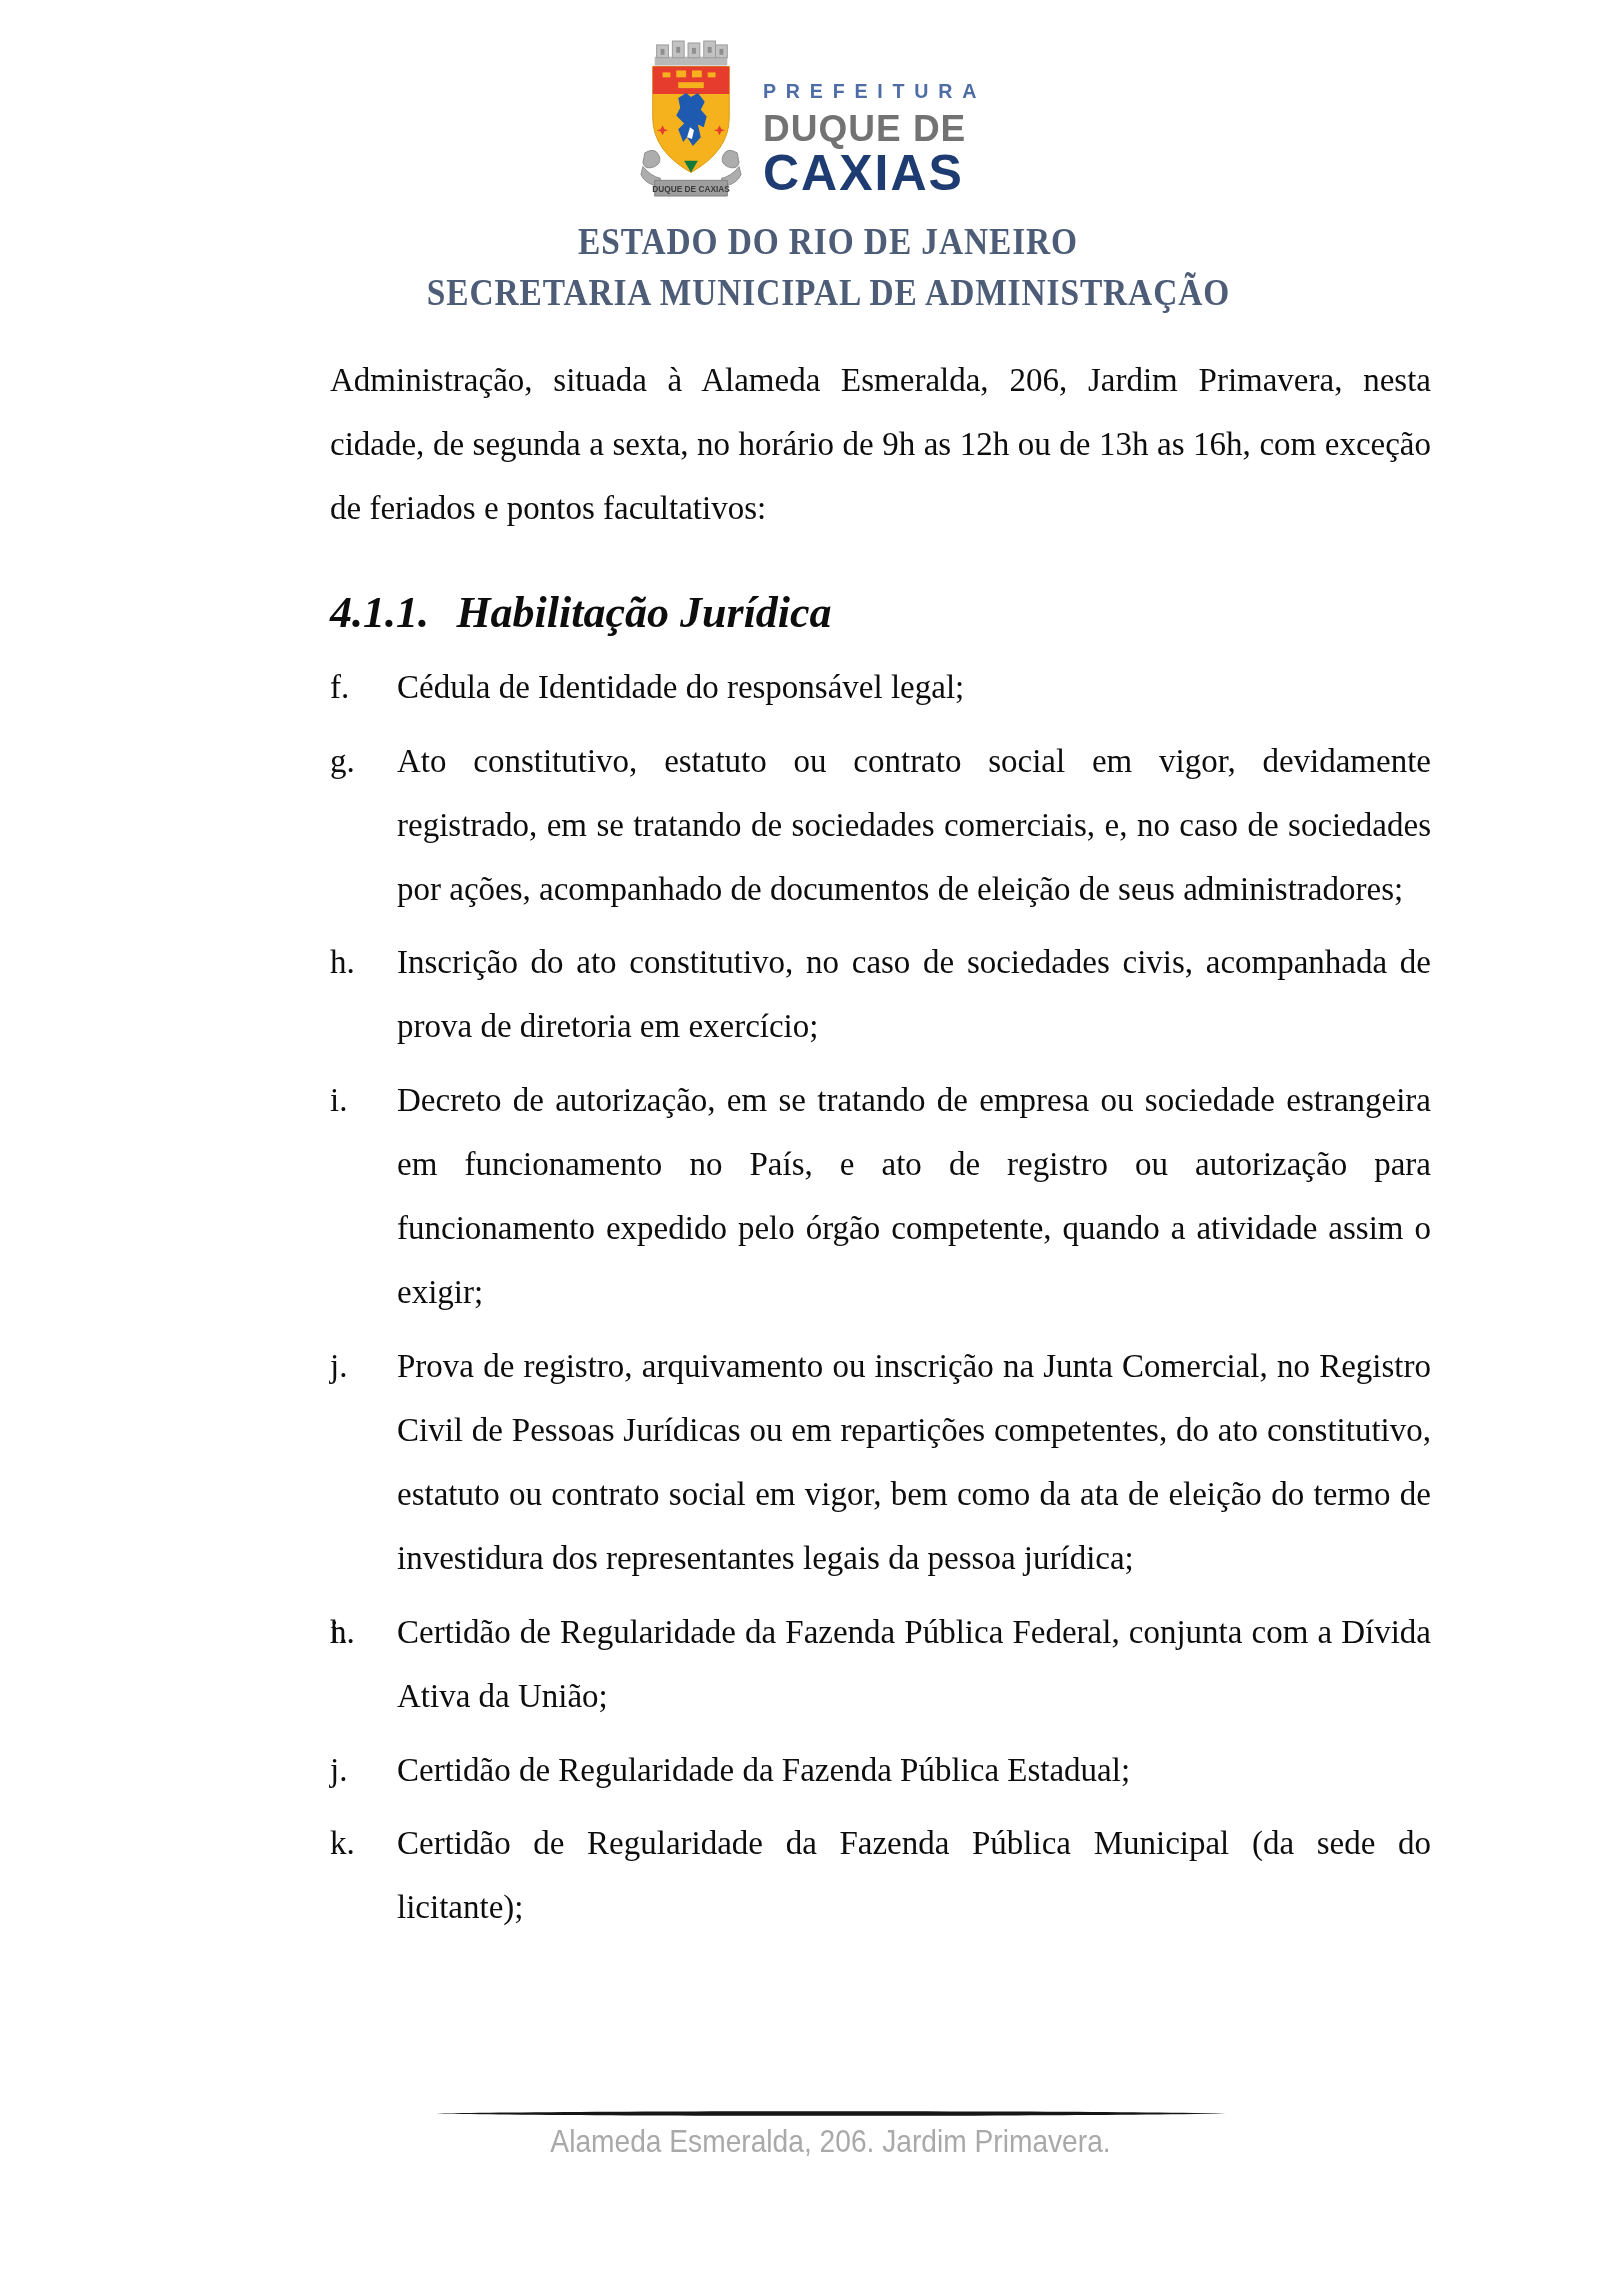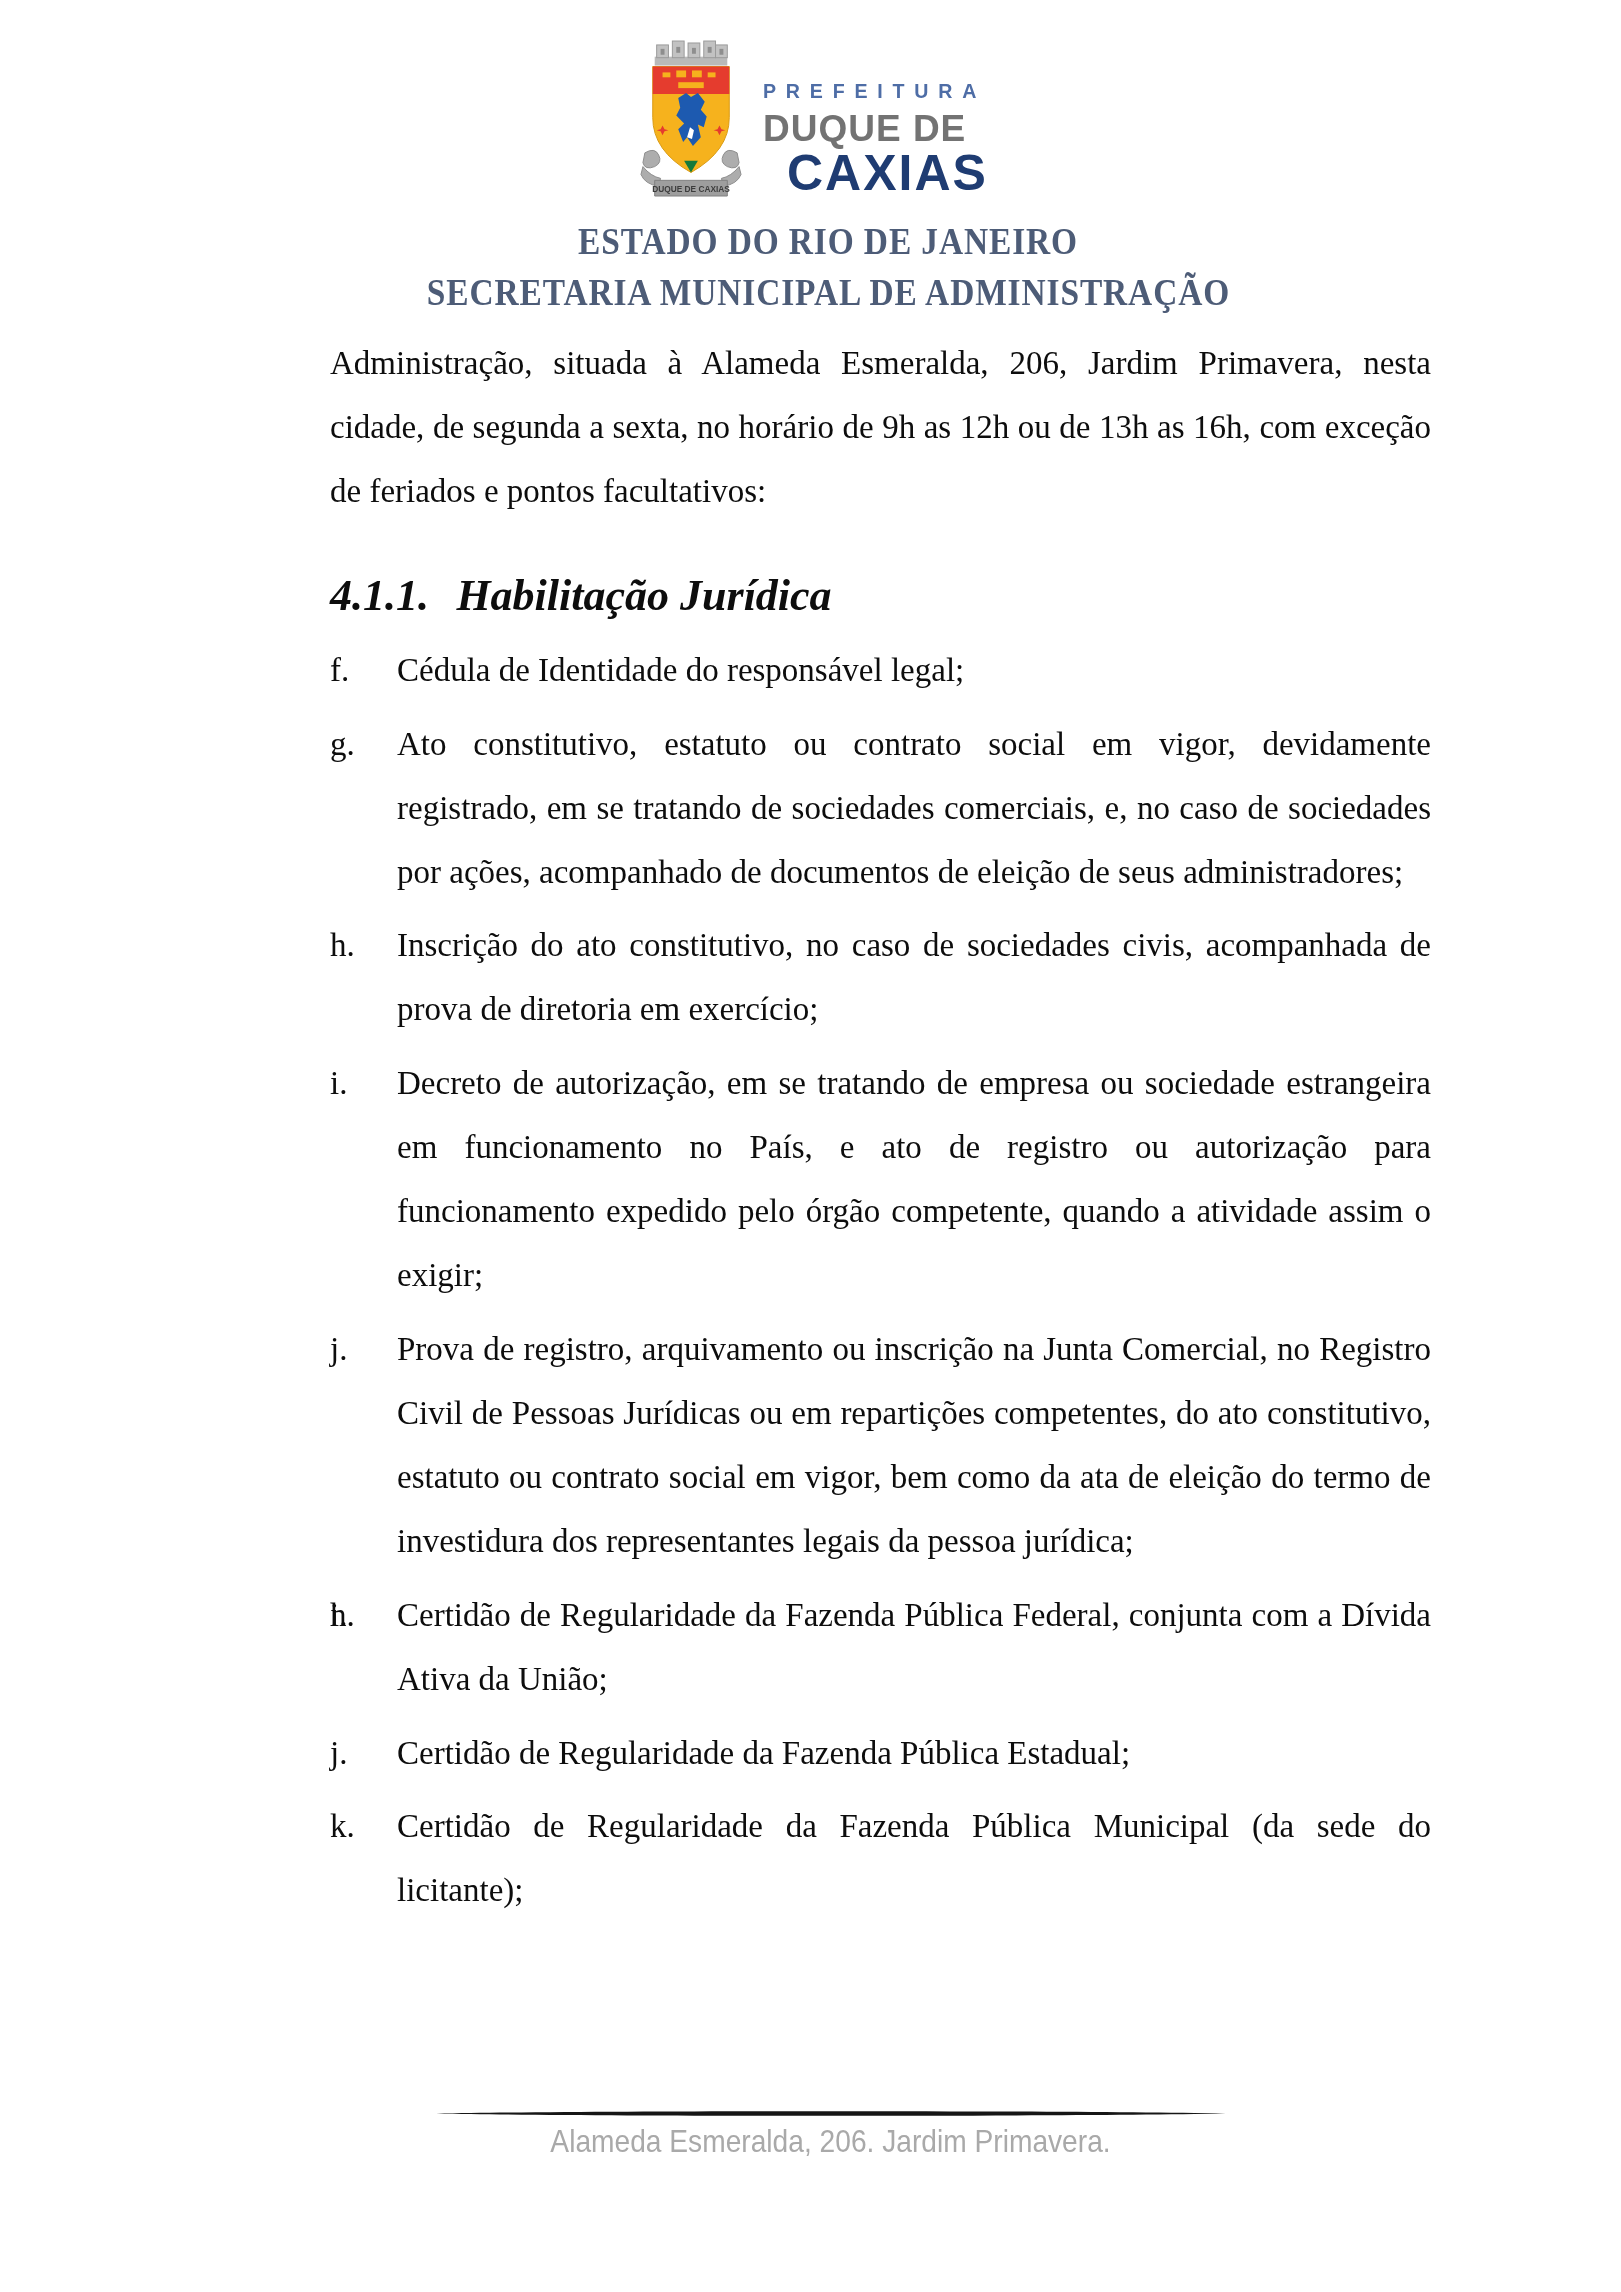--- a/index.html
+++ b/index.html
@@ -11,31 +11,31 @@
 
   
   .crest { position:absolute; left:652; top:37px; left:639px; width:104px; height:165px; }
   .logo-text { position:absolute; left:763px; top:80px; width:255px;
     font-family:"Liberation Sans", sans-serif; }
   .logo-pref { font-size:19.6px; font-weight:bold; letter-spacing:9.8px;
     color:#4e6da6; white-space:nowrap; }
   .logo-duque { font-size:37px; font-weight:bold; letter-spacing:1px;
     color:#737373; margin-top:4.9px; white-space:nowrap; }
   .logo-caxias { font-size:50px; font-weight:bold; letter-spacing:2px;
-    color:#1f3c72; margin-top:0px; line-height:47px; white-space:nowrap;margin-left:24px; }
+    color:#1f3c72; margin-top:0px; line-height:47px; white-space:nowrap; }
 
   
   .gov-headers { position:absolute; left:17.6px; top:216px; width:1621px;
     text-align:center; color:#4d5c77; font-weight:bold; }
   .gov-line { display:inline-block; font-size:38px; line-height:51px;
     transform:scaleX(0.88); transform-origin:center; white-space:nowrap;
     font-family:"Liberation Serif", serif; letter-spacing:1px; }
 
   
-  .content { position:absolute; left:330px; top:331px; width:1101px;
+  .content { position:absolute; left:330px; top:348px; width:1101px;
     font-size:33px; line-height:64px; }
   .intro { text-align:justify; margin:0; }
   .section-heading { font-size:44px; font-weight:bold; font-style:italic;
     margin:41px 0 0 0; }
   .section-heading .num.wide { margin-right:27.4px; }
   .section-heading .num.narrow { margin-right:10.8px; }
   .item { position:relative; padding-left:67px; text-align:justify;
     margin:9.8px 0 0 0; }
   .item .marker { position:absolute; left:0; top:0; }
 

